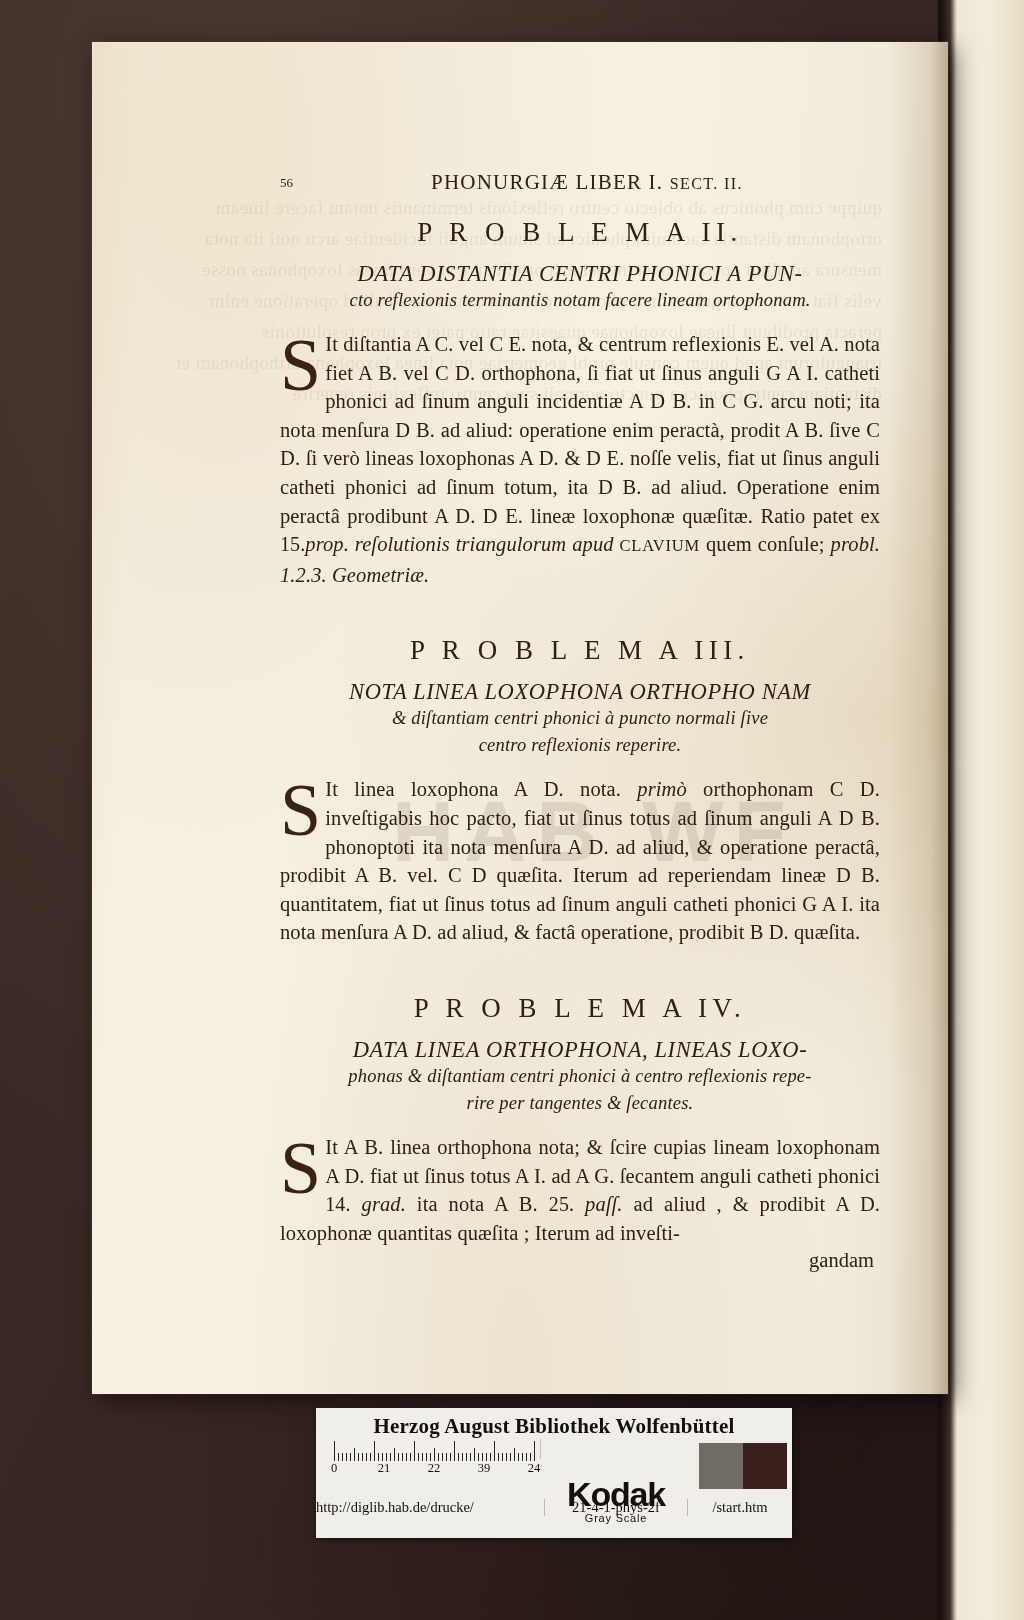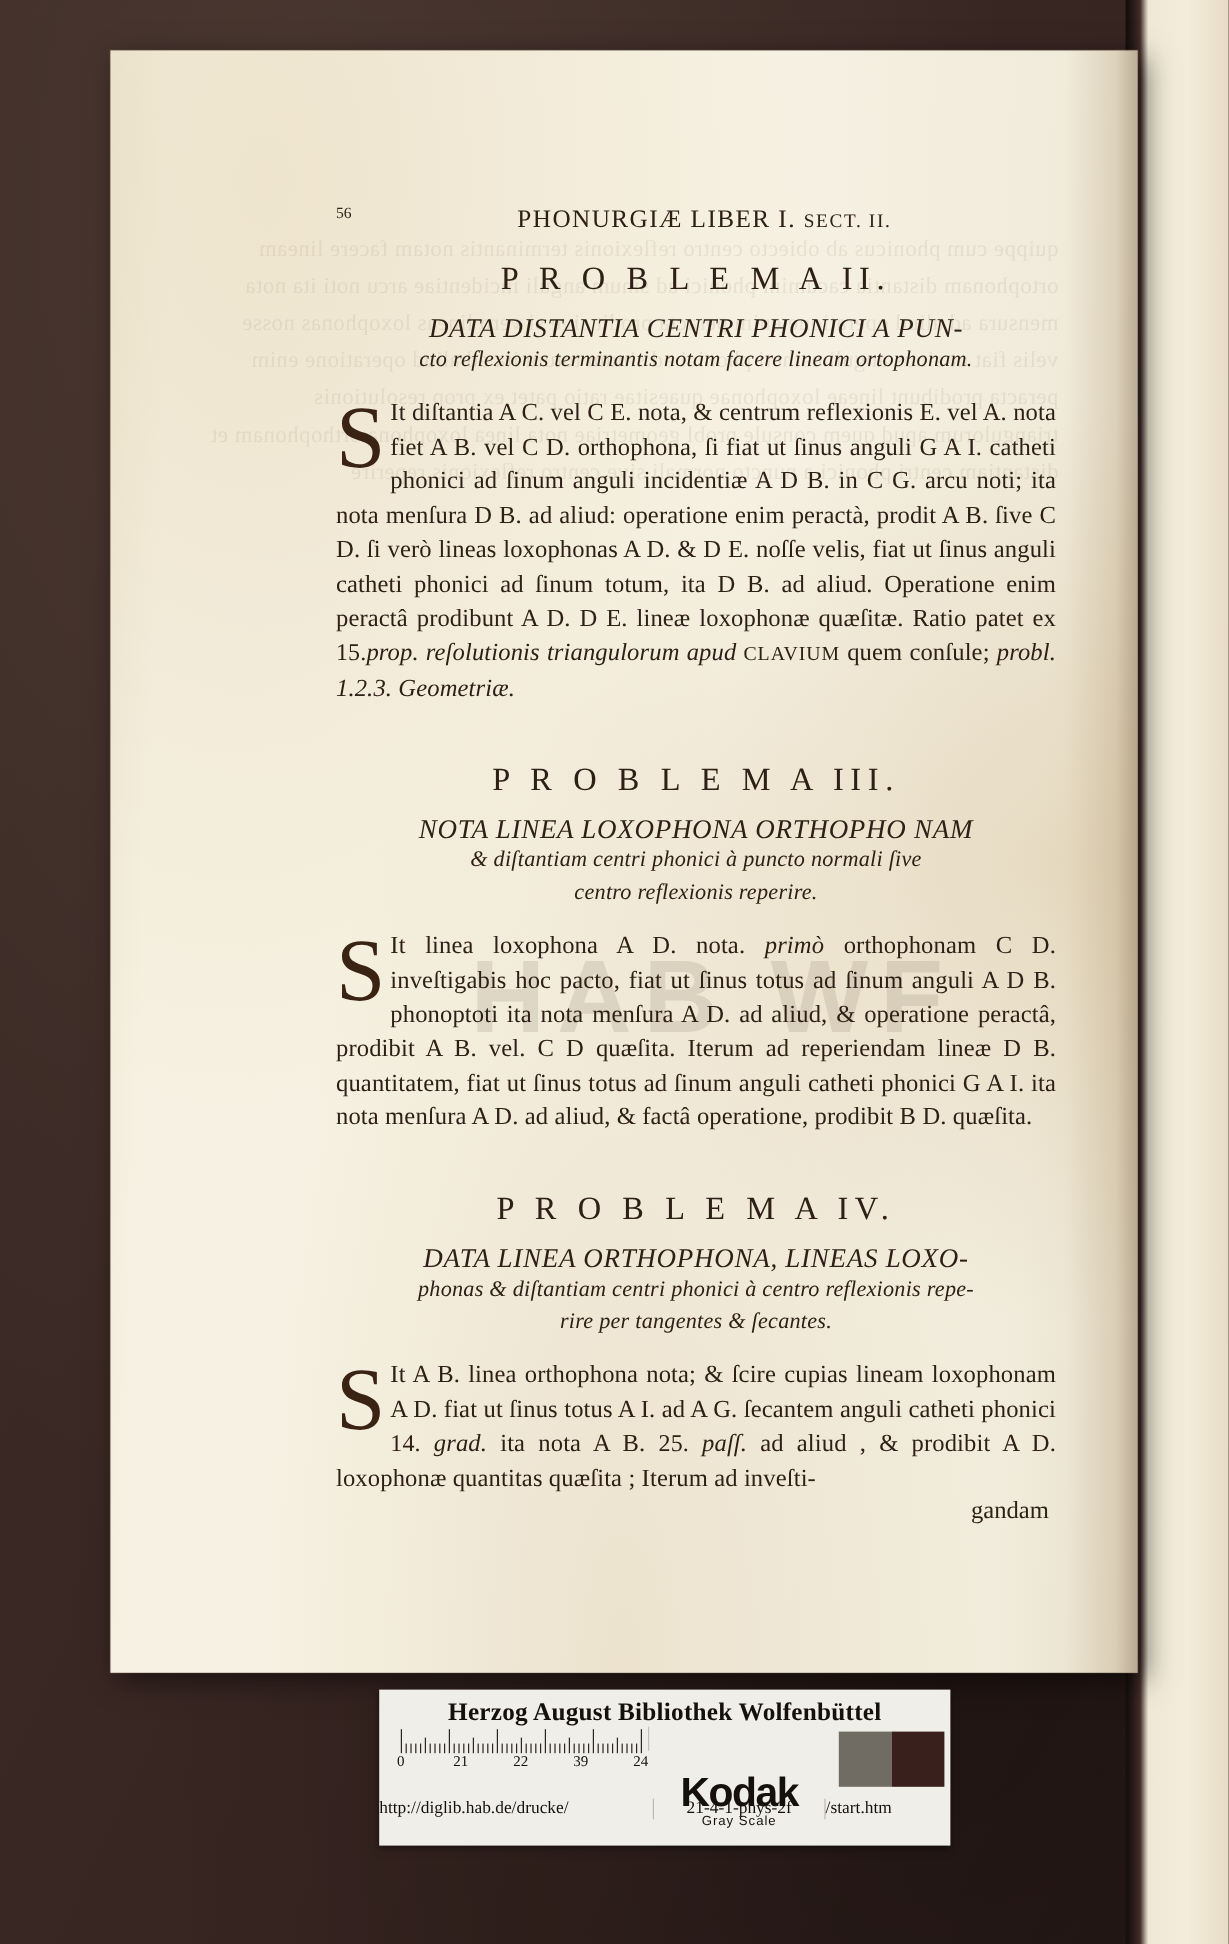--- a/index.html
+++ b/index.html
@@ -80,21 +80,21 @@
   }
 
   
   #typeblock{
     position:absolute; left:188px; top:128px; width:600px;
     color:#2e2016;
   }
 
   
   .runhead{
-    display:flex; align-items:flex-start;
+    display:flex; align-items:center;
     font-size:21px; letter-spacing:1.2px;
     margin-bottom: 22px;
   }
   .folio{
     font-size:13px; width:44px; flex:0 0 44px; letter-spacing:0;
   }
   .runhead-title{ flex:1; text-align:center; padding-right:30px; }
   .runhead-title .sc{ font-size:16px; letter-spacing:1.4px; }
 
   
@@ -184,21 +184,21 @@
   }
   #kodak-sub{ font-size:11px; letter-spacing:.8px; margin-top:1px; }
   #grayscale{ display:flex; margin-left:8px; margin-top:4px; }
   .patch{ width:44px; height:46px; }
   #card-bottom{
     display:flex; align-items:center; font-family:"Liberation Serif", serif;
     font-size:14.5px; padding: 2px 0 0 0;
   }
   #url-left{ width:228px; text-align:left; }
   #shelfmark{ width:144px; text-align:center; border-left:1px solid #bdb9b0; border-right:1px solid #bdb9b0;}
-  #url-right{ flex:1; }
+  #url-right{ flex:1; text-align:center; }
   .vsep{ width:1px; background:#c3bfb6; height:20px; }
 </style>
 </head>
 <body>
 
 <div id="backdrop"></div>
 <div id="right-strip"></div>
 <div id="right-strip-shadow"></div>
 
 <div id="leaf">

